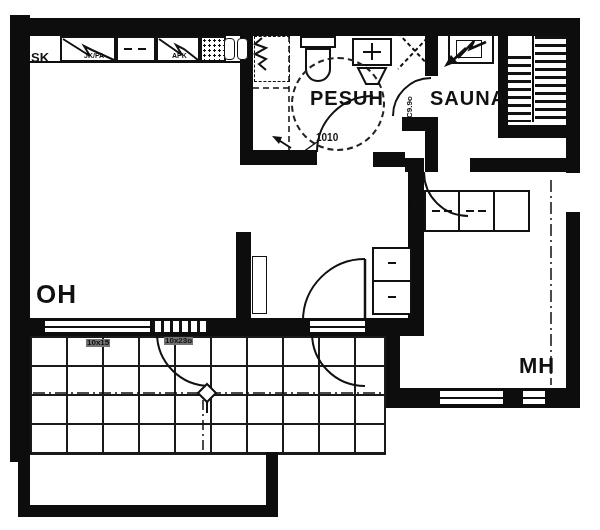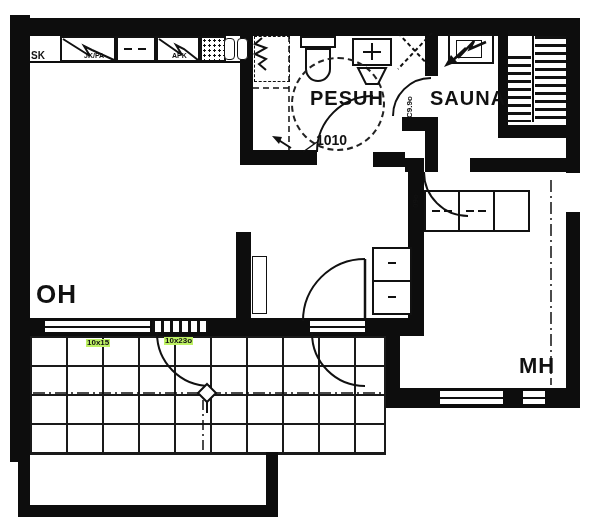--- a/index.html
+++ b/index.html
@@ -4,21 +4,21 @@
 <style>
   html,body{margin:0;padding:0;background:#fff;}
   #plan{position:relative;width:600px;height:530px;background:#fff;overflow:hidden;
         font-family:"Liberation Sans",sans-serif;color:#111;}
   .w{position:absolute;background:#0d0d0d;display:block;}
   .box{position:absolute;border:2px solid #111;background:#fff;box-sizing:border-box;}
   .thinbox{position:absolute;border:1.5px solid #111;background:#fff;box-sizing:border-box;}
   .dashedbox{position:absolute;border:1.5px dashed #111;background:#fff;box-sizing:border-box;}
   .lbl{position:absolute;color:#111;white-space:nowrap;line-height:1;}
   .room-lbl{font-size:21px;font-weight:bold;letter-spacing:1px;}
-  .tiny{font-size:8px;font-weight:bold;background:#bef264;padding:0 1px;}
+  .tiny{font-size:8px;font-weight:bold;background:#737373;padding:0 1px;}
   .vert{transform:rotate(-90deg);transform-origin:left top;font-size:8px;font-weight:bold;}
   .winline{position:absolute;background:#111;}
   .win{position:absolute;background:#fff;}
   .hatch{position:absolute;background:repeating-linear-gradient(90deg,#111 0 3px,#fff 3px 9px);}
   .tiles{position:absolute;left:30px;top:336px;width:356px;height:119px;
          border-right:2px solid #1a1a1a;border-bottom:2px solid #1a1a1a;box-sizing:border-box;
          background-image:
            repeating-linear-gradient(to right,#1a1a1a 0 2px,transparent 2px 36px),
            repeating-linear-gradient(to bottom,#1a1a1a 0 2px,transparent 2px 29px);}
   .stairs{position:absolute;background-image:repeating-linear-gradient(to bottom,#111 0 3px,transparent 3px 8px);}
@@ -144,22 +144,22 @@
     <line x1="551" y1="180" x2="551" y2="385" stroke="#111" stroke-width="1.5" stroke-dasharray="12 4 2 4"></line>
 
     <polygon points="207,384 216,393 207,402 198,393" fill="#fff" stroke="#111" stroke-width="2"></polygon>
     <line x1="207" y1="402" x2="207" y2="413" stroke="#111" stroke-width="2"></line>
   </svg>
 
   <span class="lbl room-lbl" style="left:36px;top:281px;font-size:26px">OH</span>
   <span class="lbl room-lbl" style="left:310px;top:88px;font-size:20px">PESUH</span>
   <span class="lbl room-lbl" style="left:430px;top:88px;font-size:20px">SAUNA</span>
   <span class="lbl room-lbl" style="left:519px;top:355px;font-size:22px">MH</span>
-  <span class="lbl" style="left:316px;top:133px;font-size:14px;font-weight:bold">1010</span>
+  <span class="lbl" style="left:316px;top:133px;font-size:10px;font-weight:bold">1010</span>
   <span class="lbl vert" style="left:406px;top:118px">C9.9o</span>
   <span class="lbl vert" style="left:412px;top:208px">09o</span>
   <span class="lbl tiny" style="left:86px;top:339px">10x15</span>
   <span class="lbl tiny" style="left:164px;top:337px">10x23o</span>
-  <span class="lbl" style="left:31px;top:51px;font-size:10px;font-weight:bold">SK</span>
+  <span class="lbl" style="left:31px;top:51px;font-size:13px;font-weight:bold">SK</span>
   <span class="lbl" style="left:84px;top:52px;font-size:7px;font-weight:bold">JK/PA</span>
   <span class="lbl" style="left:172px;top:52px;font-size:7px;font-weight:bold">APK</span>
 
 </div>
 
 </body></html>

